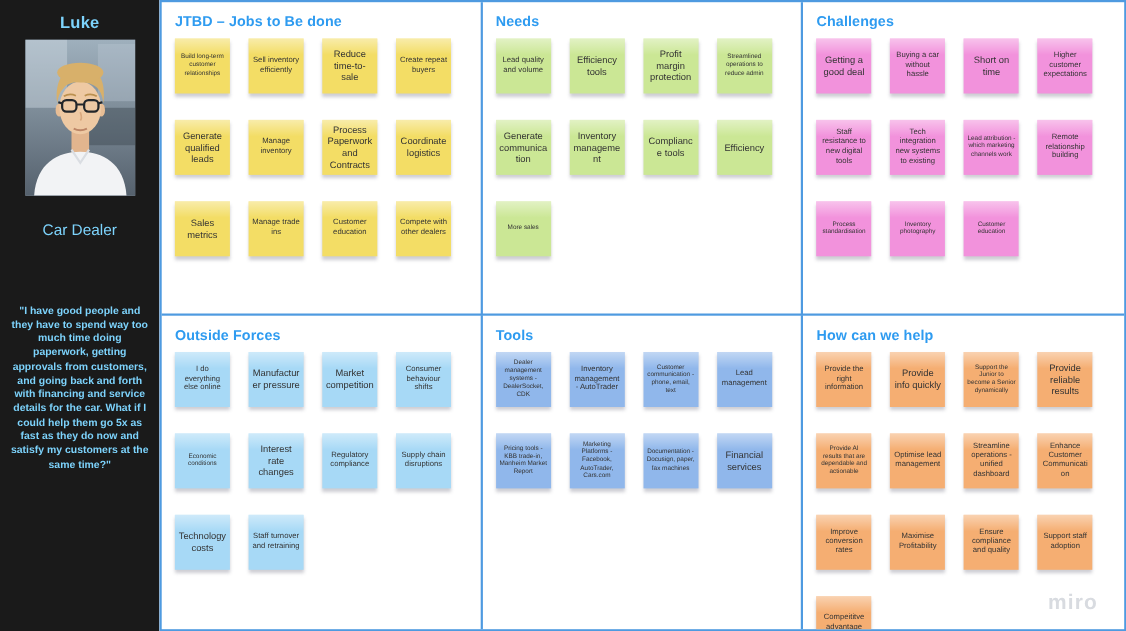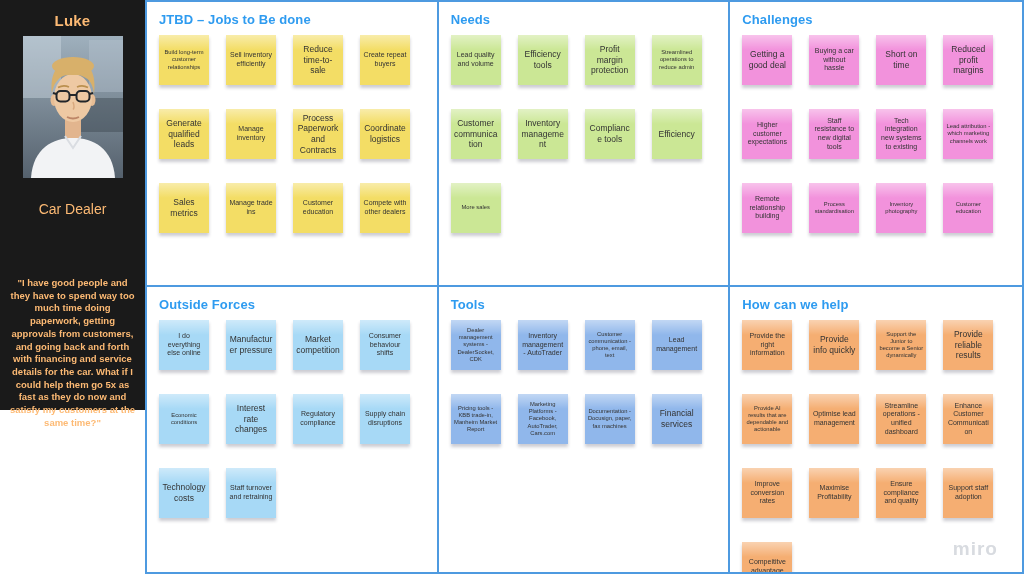--- a/index.html
+++ b/index.html
@@ -1,22 +1,22 @@
 <!DOCTYPE html>
 <html style="--header: #2E9BF0; --border: #4E9AE0; --sidebar-bg: #1A1A1A; --canvas-bg: #FFFFFF; --watermark: #D8DBE0;"><head>
 <meta charset="utf-8">
 <style>
   * { margin:0; padding:0; box-sizing:border-box; }
   html,body { width:1024px; height:574px; overflow:hidden;
               font-family:"Liberation Sans", sans-serif; background:#fff; }
   .app { display:flex; width:1024px; height:574px; }
 
   
-  .sidebar { width:145px; height:410px; background:var(--sidebar-bg,#1a1a1a);
-             color:#fdba74; text-align:center; flex:0 0 145px; padding-top:12px; }
+  .sidebar { width:145px; height:574px; background:var(--sidebar-bg,#1a1a1a);
+             color:#7dd3fc; text-align:center; flex:0 0 145px; padding-top:12px; }
   .persona-name { font-size:15px; font-weight:700; letter-spacing:0.2px; }
   .photo { width:100px; height:142px; margin:7px auto 0; overflow:hidden; background:#7d8b98; }
   .photo svg { display:block; width:100%; height:100%; }
   .persona-role { font-size:14px; font-weight:400; margin-top:23px; }
   .persona-quote { font-size:9.5px; font-weight:600; line-height:1.34;
                    padding:0 8px; margin-top:60px; }
 
   
   .canvas { flex:1; display:grid; grid-template-columns:1fr 1fr 1fr;
             grid-template-rows:285px 1fr; border:2px solid var(--border,#4e9ae0);
@@ -109,35 +109,34 @@
         </div>
     </section>
 
     <section class="section" style="--note: #CBE795;">
       <div class="section-title">Needs</div>
       <div class="notes">
           <div class="sticky m">Lead quality and volume</div>
           <div class="sticky l">Efficiency tools</div>
           <div class="sticky l">Profit margin protection</div>
           <div class="sticky s">Streamlined operations to reduce admin</div>
-          <div class="sticky l">Customer communication</div>
+          <div class="sticky l">Generate communication</div>
           <div class="sticky l">Inventory management</div>
           <div class="sticky l">Compliance tools</div>
           <div class="sticky l">Efficiency</div>
           <div class="sticky s">More sales</div>
         </div>
     </section>
 
     <section class="section" style="--note: #F292DC;">
       <div class="section-title">Challenges</div>
       <div class="notes">
           <div class="sticky l">Getting a good deal</div>
           <div class="sticky m">Buying a car without hassle</div>
           <div class="sticky l">Short on time</div>
-          <div class="sticky l">Reduced profit margins</div>
           <div class="sticky m">Higher customer expectations</div>
           <div class="sticky m">Staff resistance to new digital tools</div>
           <div class="sticky m">Tech integration new systems to existing</div>
           <div class="sticky s">Lead attribution - which marketing channels work</div>
           <div class="sticky m">Remote relationship building</div>
           <div class="sticky s">Process standardisation</div>
           <div class="sticky s">Inventory photography</div>
           <div class="sticky s">Customer education</div>
         </div>
     </section>

